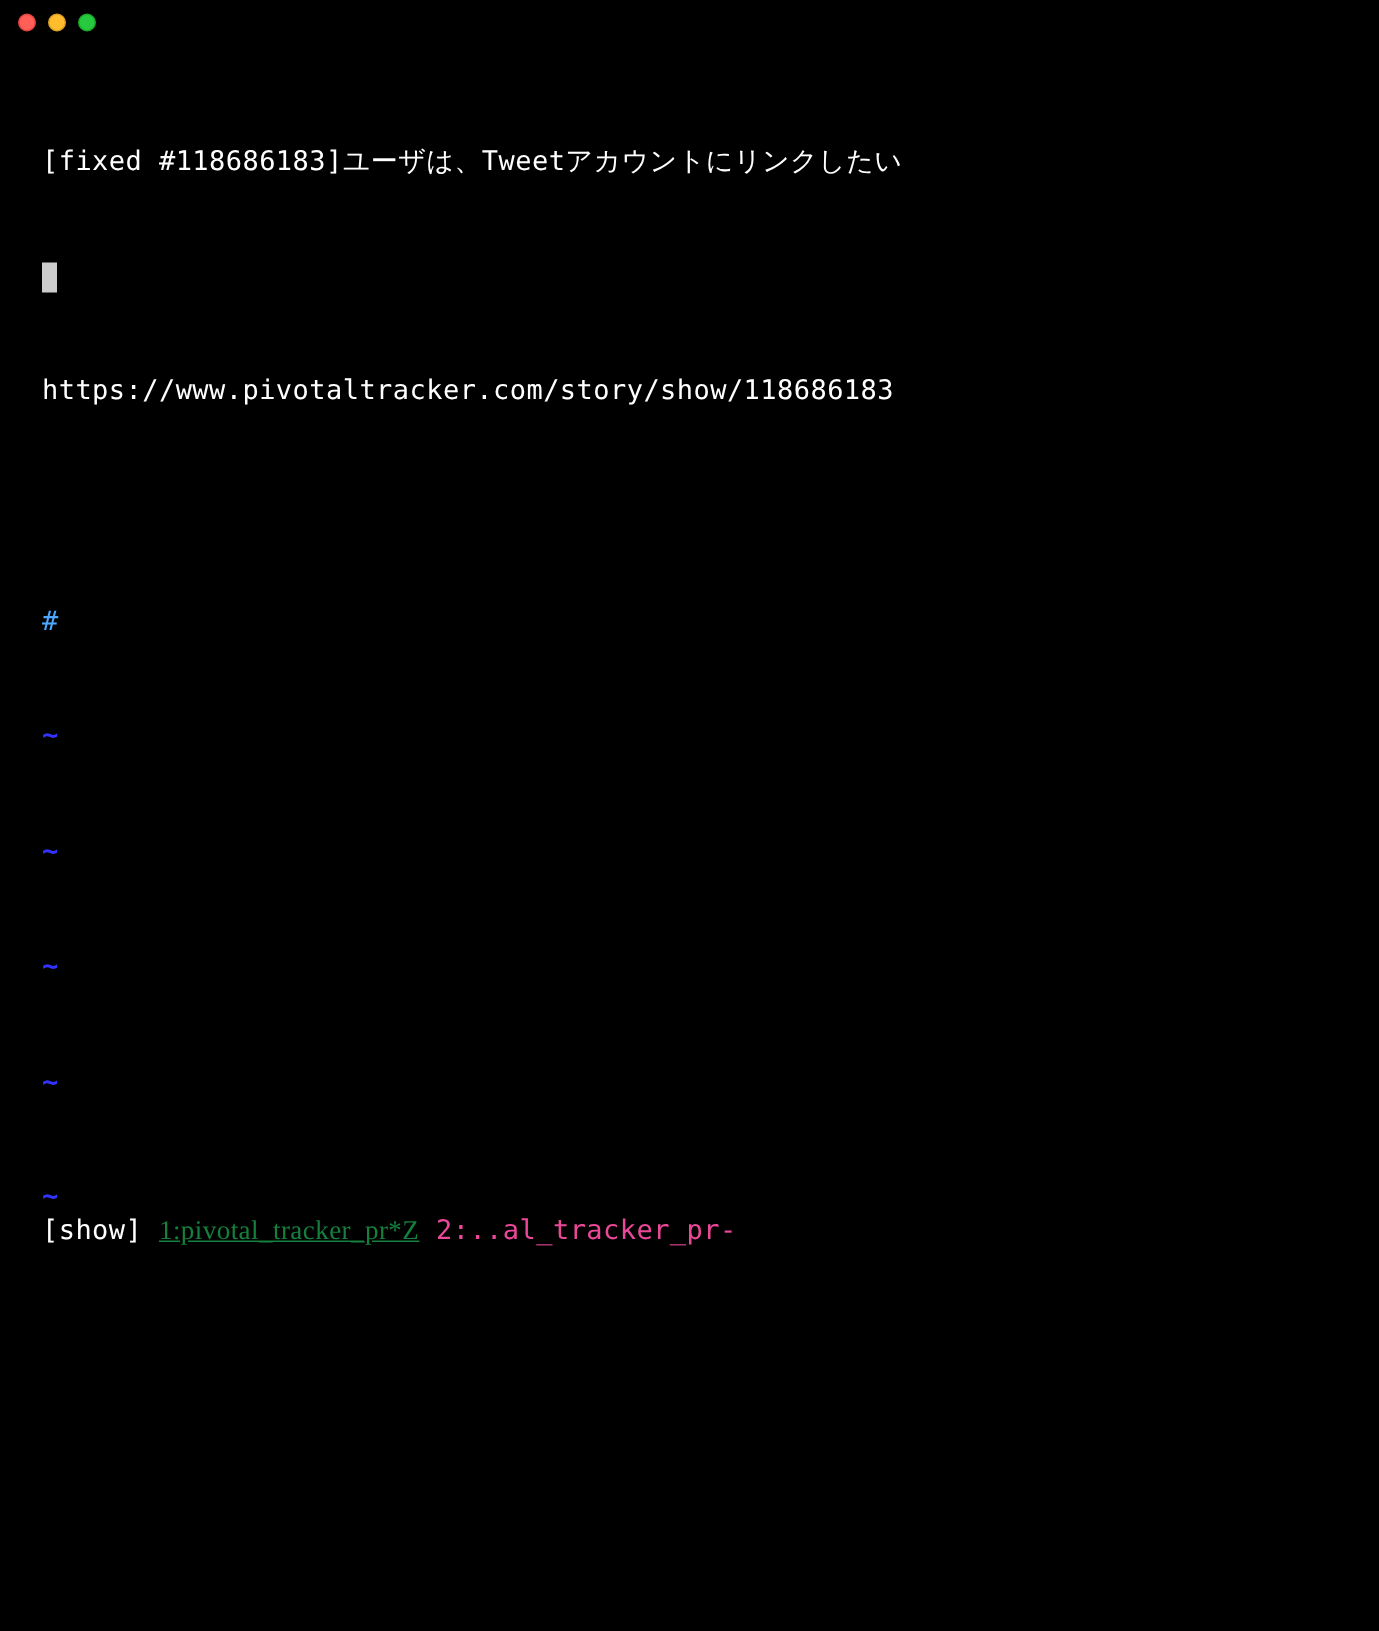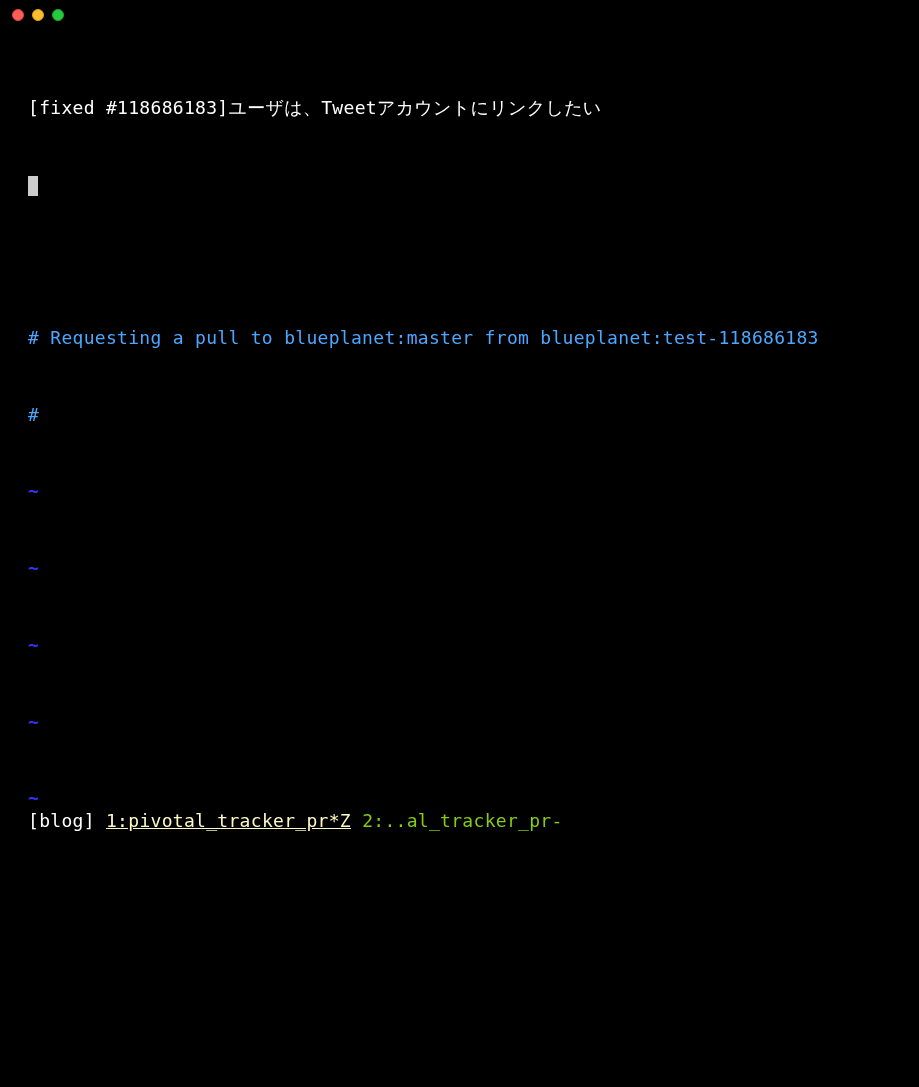--- a/index.html
+++ b/index.html
@@ -72,42 +72,43 @@
       position: absolute;
       bottom: 10px;
       left: 28px;
       color: #ffffff;
       letter-spacing: 0.3px;
     }
     .status-session {
       color: #ffffff;
     }
     .status-active {
-      color: #fef9c3;
+      color: #15803d;
       text-decoration: underline;
+      font-family: Liberation Serif, serif;
     }
     .status-inactive {
-      color: #84cc16;
+      color: #ec4899;
     }
   </style>
 </head>
 <body>
 
 <div class="window">
   <div class="titlebar">
     <div class="traffic-light traffic-red"></div>
     <div class="traffic-light traffic-yellow"></div>
     <div class="traffic-light traffic-green"></div>
   </div>
 
   <div class="terminal-content">
     <div class="line">[fixed #118686183]ユーザは、Tweetアカウントにリンクしたい</div>
     <div class="line"><span class="cursor-block"></span></div>
+    <div class="line">https://www.pivotaltracker.com/story/show/118686183</div>
     <div class="line"></div>
-    <div class="comment-line"># Requesting a pull to blueplanet:master from blueplanet:test-118686183</div>
     <div class="comment-line">#</div>
     <div class="tilde">~</div>
     <div class="tilde">~</div>
     <div class="tilde">~</div>
     <div class="tilde">~</div>
     <div class="tilde">~</div>
     
     
     
     
@@ -127,15 +128,15 @@
     
     
     
     
     
     
     
   </div>
 
   <div class="status-bar">
-    <span class="status-session">[blog]</span> <span class="status-active">1:pivotal_tracker_pr*Z</span> <span class="status-inactive">2:..al_tracker_pr-</span>
+    <span class="status-session">[show]</span> <span class="status-active">1:pivotal_tracker_pr*Z</span> <span class="status-inactive">2:..al_tracker_pr-</span>
   </div>
 </div>
 
 </body></html>

